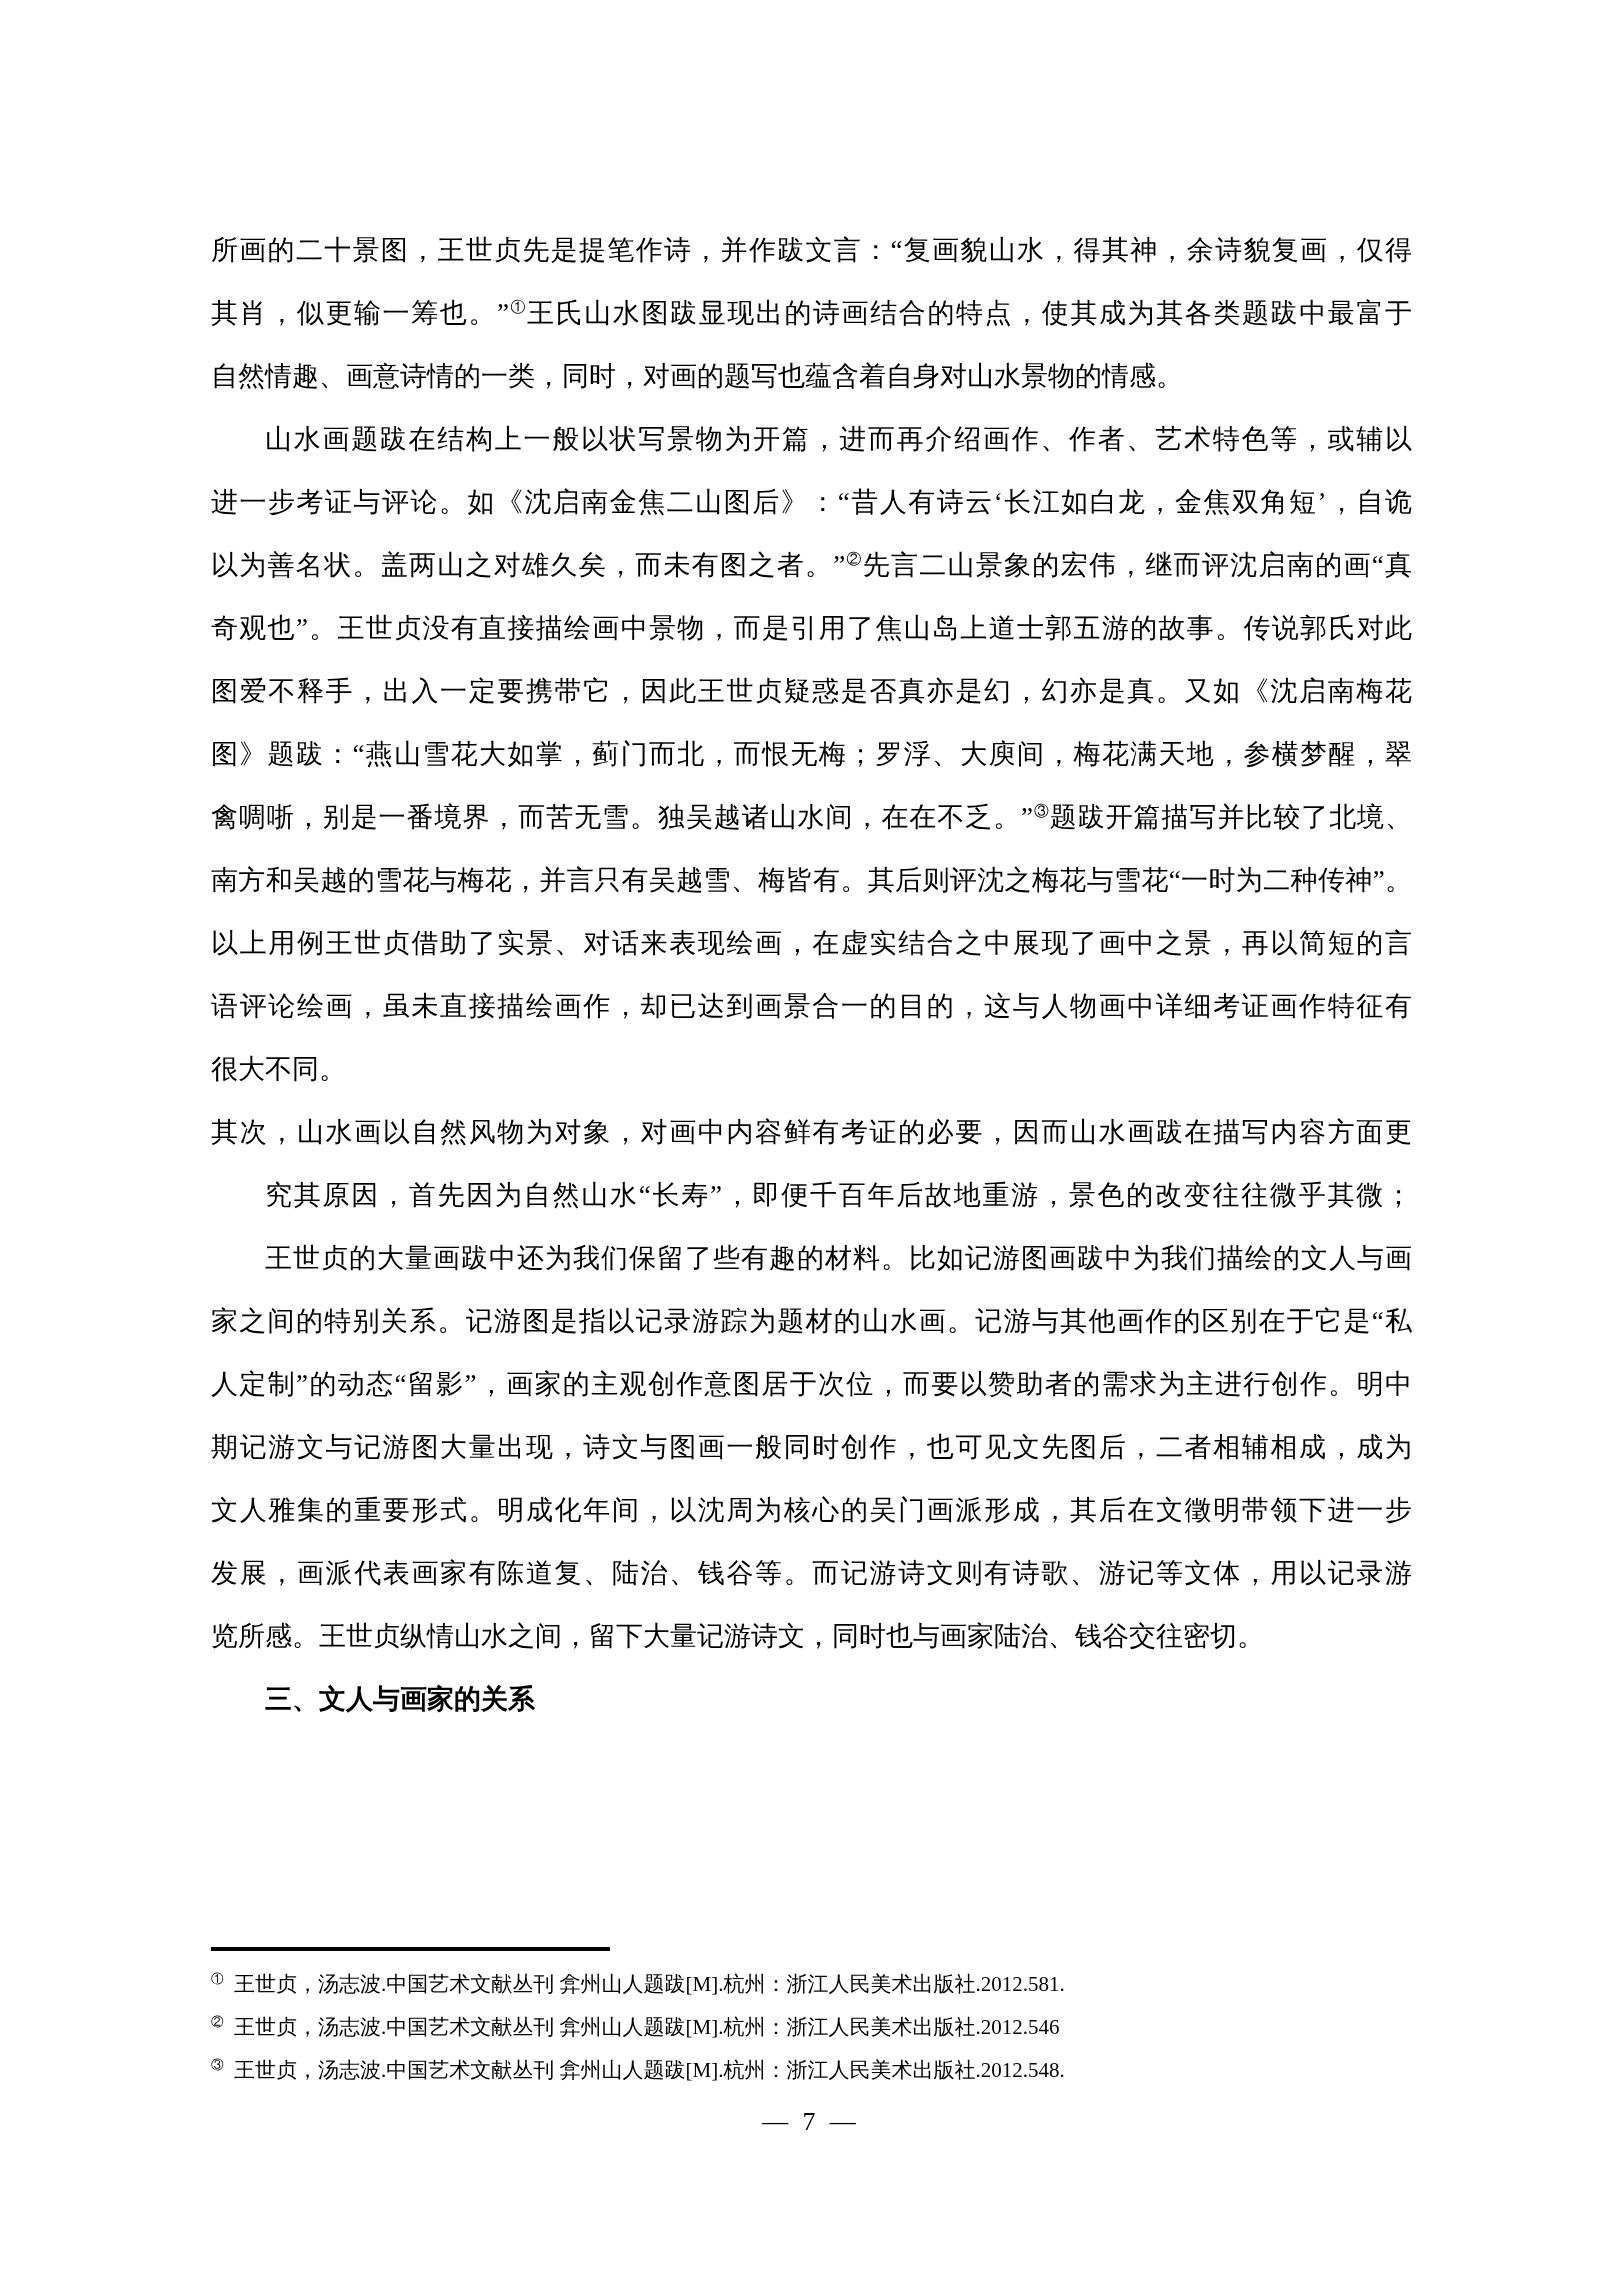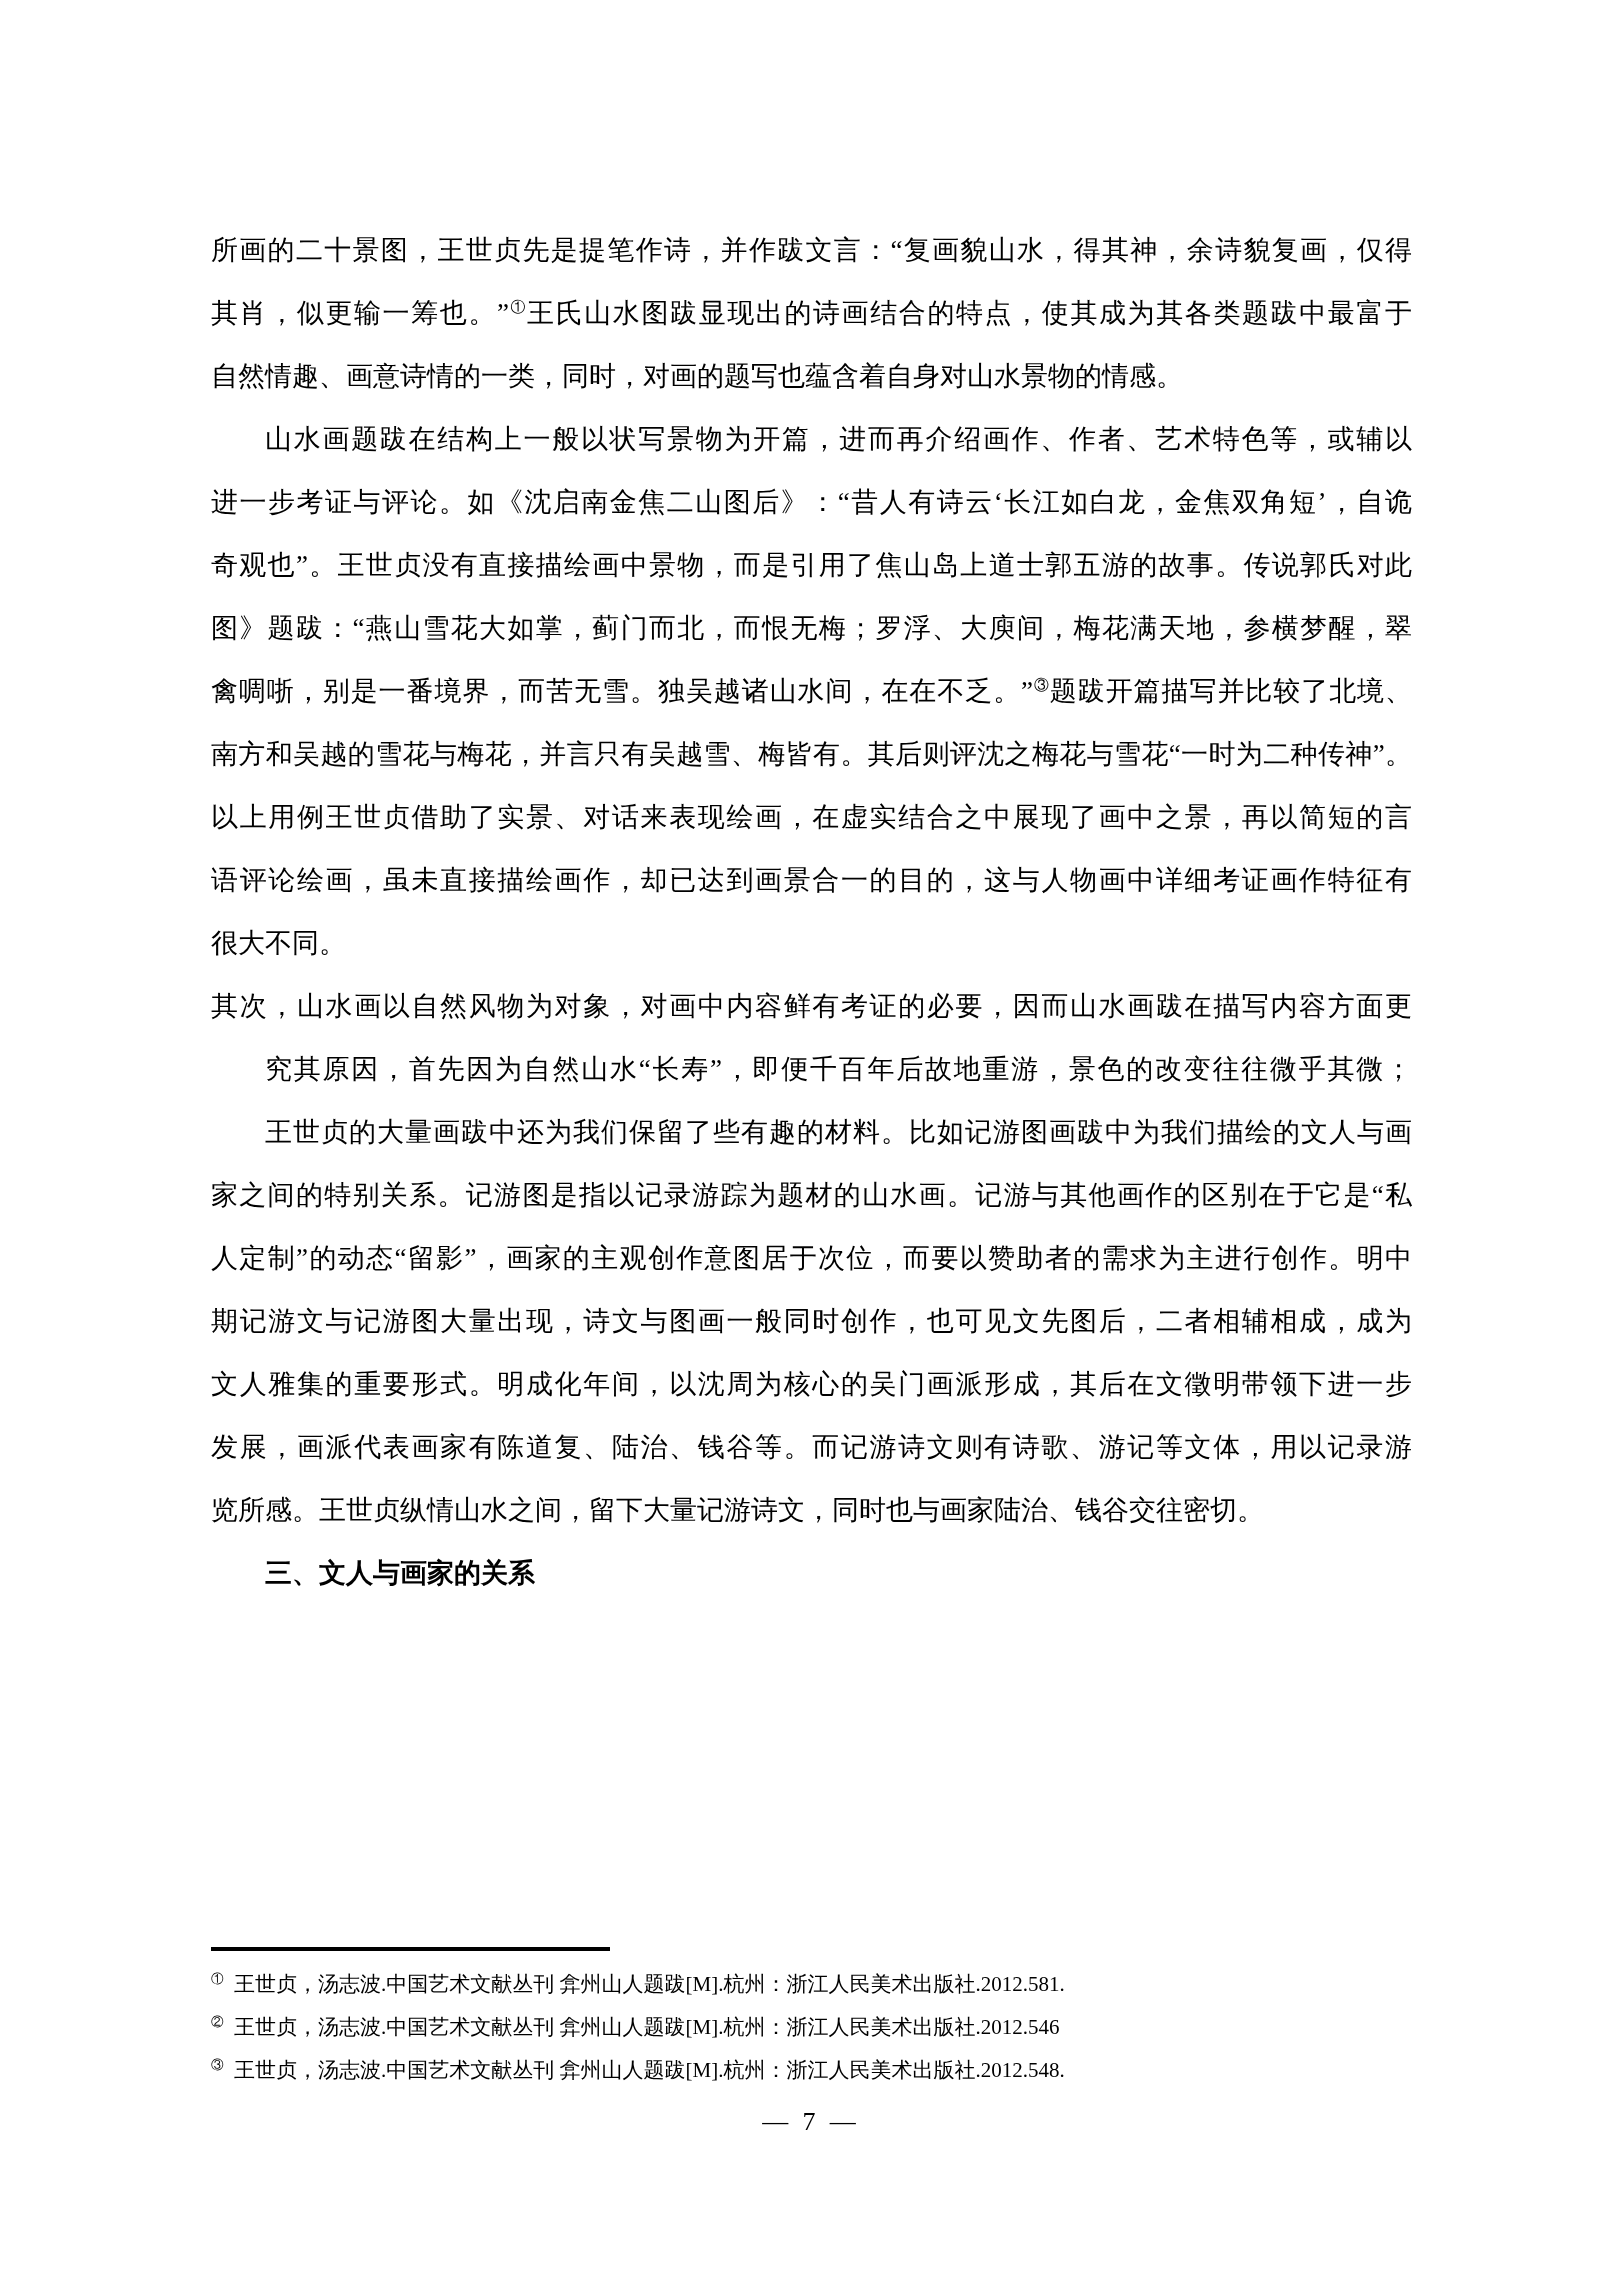--- a/index.html
+++ b/index.html
@@ -79,21 +79,23 @@
 <div class="page">
   <main class="body-text">
       <div class="block paragraph">
         <div class="line">所画的二十景图，王世贞先是提笔作诗，并作跋文言：“复画貌山水，得其神，余诗貌复画，仅得</div>
         <div class="line">其肖，似更输一筹也。”<sup class="fn-ref">①</sup>王氏山水图跋显现出的诗画结合的特点，使其成为其各类题跋中最富于</div>
         <div class="line last">自然情趣、画意诗情的一类，同时，对画的题写也蕴含着自身对山水景物的情感。</div>
       </div>
       <div class="block paragraph">
         <div class="line indent">山水画题跋在结构上一般以状写景物为开篇，进而再介绍画作、作者、艺术特色等，或辅以</div>
         <div class="line">进一步考证与评论。如《沈启南金焦二山图后》：“昔人有诗云‘长江如白龙，金焦双角短’，自诡</div>
+        <div class="line">以为善名状。盖两山之对雄久矣，而未有图之者。”<sup class="fn-ref">②</sup>先言二山景象的宏伟，继而评沈启南的画“真</div>
         <div class="line">奇观也”。王世贞没有直接描绘画中景物，而是引用了焦山岛上道士郭五游的故事。传说郭氏对此</div>
+        <div class="line">图爱不释手，出入一定要携带它，因此王世贞疑惑是否真亦是幻，幻亦是真。又如《沈启南梅花</div>
         <div class="line">图》题跋：“燕山雪花大如掌，蓟门而北，而恨无梅；罗浮、大庾间，梅花满天地，参横梦醒，翠</div>
         <div class="line">禽啁哳，别是一番境界，而苦无雪。独吴越诸山水间，在在不乏。”<sup class="fn-ref">③</sup>题跋开篇描写并比较了北境、</div>
         <div class="line">南方和吴越的雪花与梅花，并言只有吴越雪、梅皆有。其后则评沈之梅花与雪花“一时为二种传神”。</div>
         <div class="line">以上用例王世贞借助了实景、对话来表现绘画，在虚实结合之中展现了画中之景，再以简短的言</div>
         <div class="line">语评论绘画，虽未直接描绘画作，却已达到画景合一的目的，这与人物画中详细考证画作特征有</div>
         <div class="line last">很大不同。</div>
       </div>
       <div class="block paragraph">
         <div class="line">其次，山水画以自然风物为对象，对画中内容鲜有考证的必要，因而山水画跋在描写内容方面更</div>
         <div class="line indent">究其原因，首先因为自然山水“长寿”，即便千百年后故地重游，景色的改变往往微乎其微；</div>

